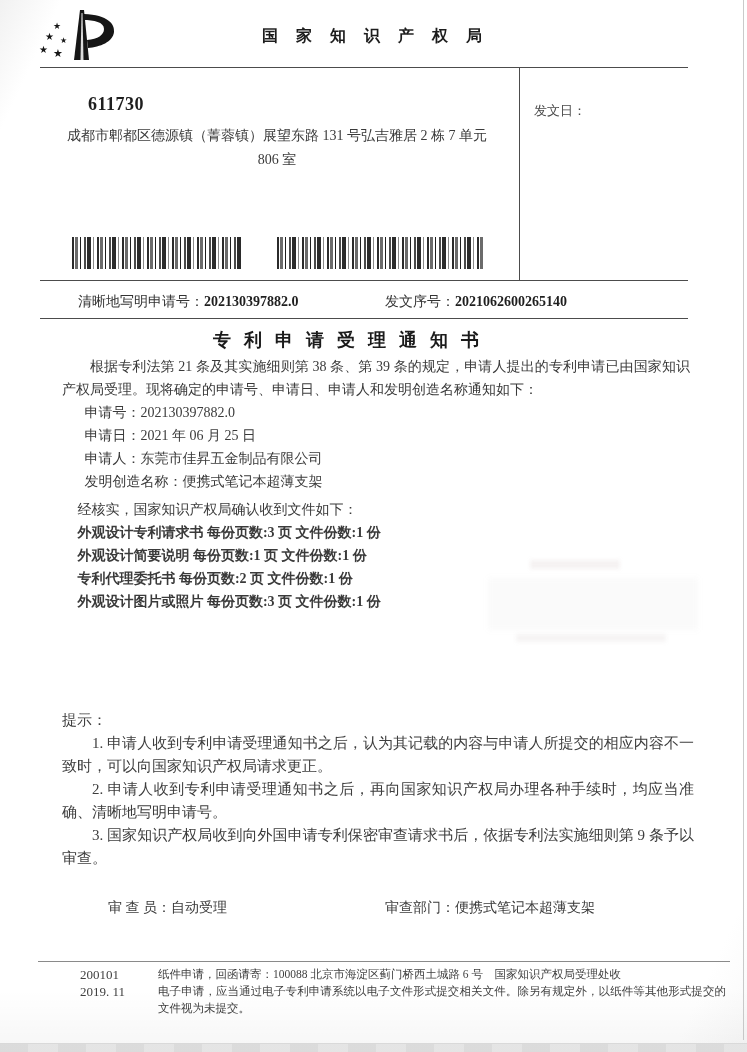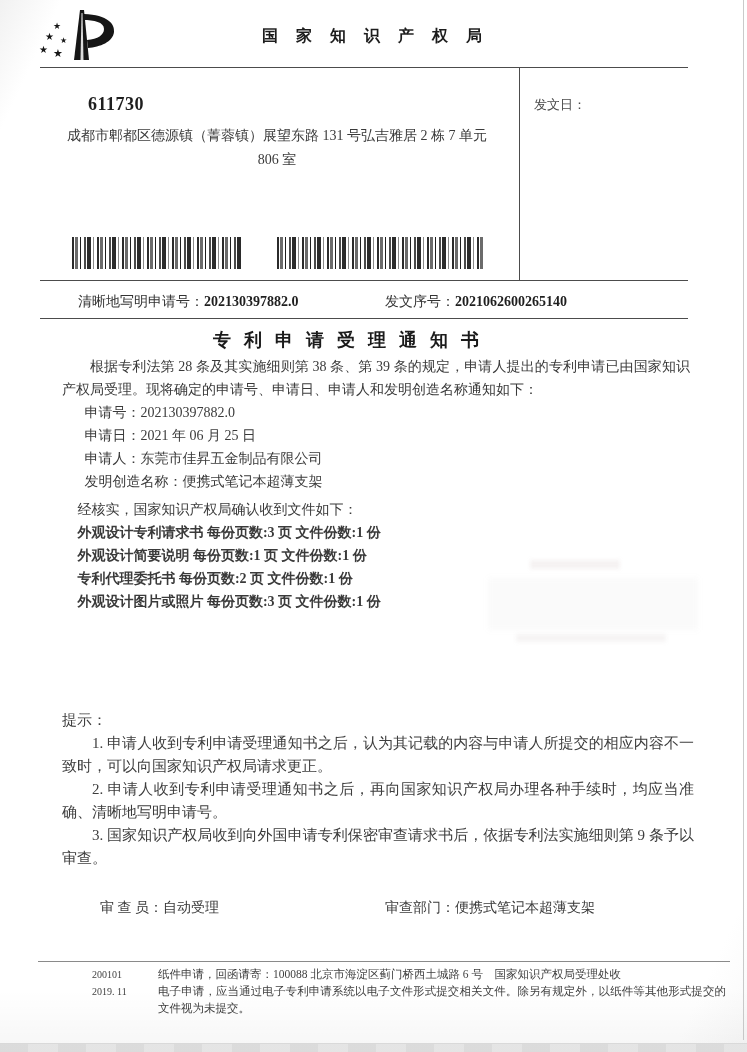--- a/index.html
+++ b/index.html
@@ -38,21 +38,21 @@
     color:#1d1d1d; white-space:nowrap;
   }
   .rule { position:absolute; height:1px; background:#4c4c4c; }
   .rule-header { left:40px; top:67px; width:648px; }
   .rule-barcode { left:40px; top:280px; width:648px; }
   .rule-ref     { left:40px; top:318px; width:648px; }
   .rule-footer  { left:38px; top:961px; width:692px; background:#8a8a8a; }
   .vline-dispatch { position:absolute; left:519px; top:67px; width:1px; height:213px; background:#4c4c4c; }
 
   
-  .dispatch-label { position:absolute; left:534px; top:96px; font-size:13px; color:#4a4a4a; }
+  .dispatch-label { position:absolute; left:534px; top:102px; font-size:13px; color:#4a4a4a; }
   .dispatch-date  { position:absolute; left:527px; top:146px; font-size:19px; font-weight:600; letter-spacing:1.5px; color:#242424; white-space:nowrap; }
 
   
   .postal-code { position:absolute; left:88px; top:94px; font-size:18px; font-weight:700; color:#1e1e1e; letter-spacing:.5px; }
   .address-block { position:absolute; left:58px; top:124px; width:438px; text-align:center; font-size:14px; line-height:24px; color:#3a3a3a; }
   .agent-line { position:absolute; left:92px; top:171px; font-size:14px; color:#3a3a3a; white-space:nowrap; }
 
   
   .barcode {
     position:absolute; top:237px; height:32px;
@@ -89,25 +89,25 @@
   .stamp-smudge .s1 { position:absolute; left:42px; top:4px;  width:90px; height:9px; background:rgba(160,130,130,.10); filter:blur(2px); }
   .stamp-smudge .s2 { position:absolute; left:0;   top:22px; width:210px; height:52px; background:rgba(140,130,130,.04); filter:blur(3px); }
   .stamp-smudge .s3 { position:absolute; left:28px; top:78px; width:150px; height:8px; background:rgba(160,130,130,.09); filter:blur(2px); }
 
   
   .tips-block { position:absolute; left:62px; top:709px; width:632px; font-size:15px; line-height:23px; color:#3d3d3d; }
   .tips-block p.tip { text-indent:2em; text-align:justify; }
 
   
   .signoff-row { position:absolute; left:0; top:899px; width:747px; font-size:14px; color:#3a3a3a; }
-  .signoff-examiner   { position:absolute; left:100px;  white-space:nowrap;text-align:right; }
+  .signoff-examiner   { position:absolute; left:108px;  white-space:nowrap;text-align:right; }
   .signoff-department { position:absolute; left:385px; white-space:nowrap; }
 
   
-  .footer-codes { position:absolute; left:92px; top:966px; font-size:10px; line-height:17px; color:#3f3f3f; }
+  .footer-codes { position:absolute; left:80px; top:966px; font-size:13px; line-height:17px; color:#3f3f3f; }
   .footer-text  { position:absolute; left:158px; top:966px; width:568px; font-size:11.5px; line-height:17px; color:#3f3f3f; text-align:justify; }
 </style>
 </head>
 <body>
 
 <div class="page">
 
   <div class="logo">
     <svg viewBox="0 0 90 56" width="90" height="56">
       <polygon points="44,3 48,3 53,53 38,53" fill="#161616"></polygon>
@@ -143,21 +143,21 @@
     </span>
     <span class="ref-disp">
       <span>发文序号：</span><span class="ref-num">2021062600265140</span>
     </span>
   </div>
   <div class="rule rule-ref"></div>
 
   <div class="notice-title">专利申请受理通知书</div>
 
   <div class="body-block">
-    <p class="indent">根据专利法第 28 条及其实施细则第 38 条、第 39 条的规定，申请人提出的专利申请已由国家知识产权局受理。现将确定的申请号、申请日、申请人和发明创造名称通知如下：</p>
+    <p class="indent">根据专利法第 21 条及其实施细则第 38 条、第 39 条的规定，申请人提出的专利申请已由国家知识产权局受理。现将确定的申请号、申请日、申请人和发明创造名称通知如下：</p>
     <div class="field-line">
       <span>申请号：</span><span>202130397882.0</span>
     </div>
     <div class="field-line">
       <span>申请日：</span><span>2021 年 06 月 25 日</span>
     </div>
     <div class="field-line">
       <span>申请人：</span><span>东莞市佳昇五金制品有限公司</span>
     </div>
     <div class="field-line">

